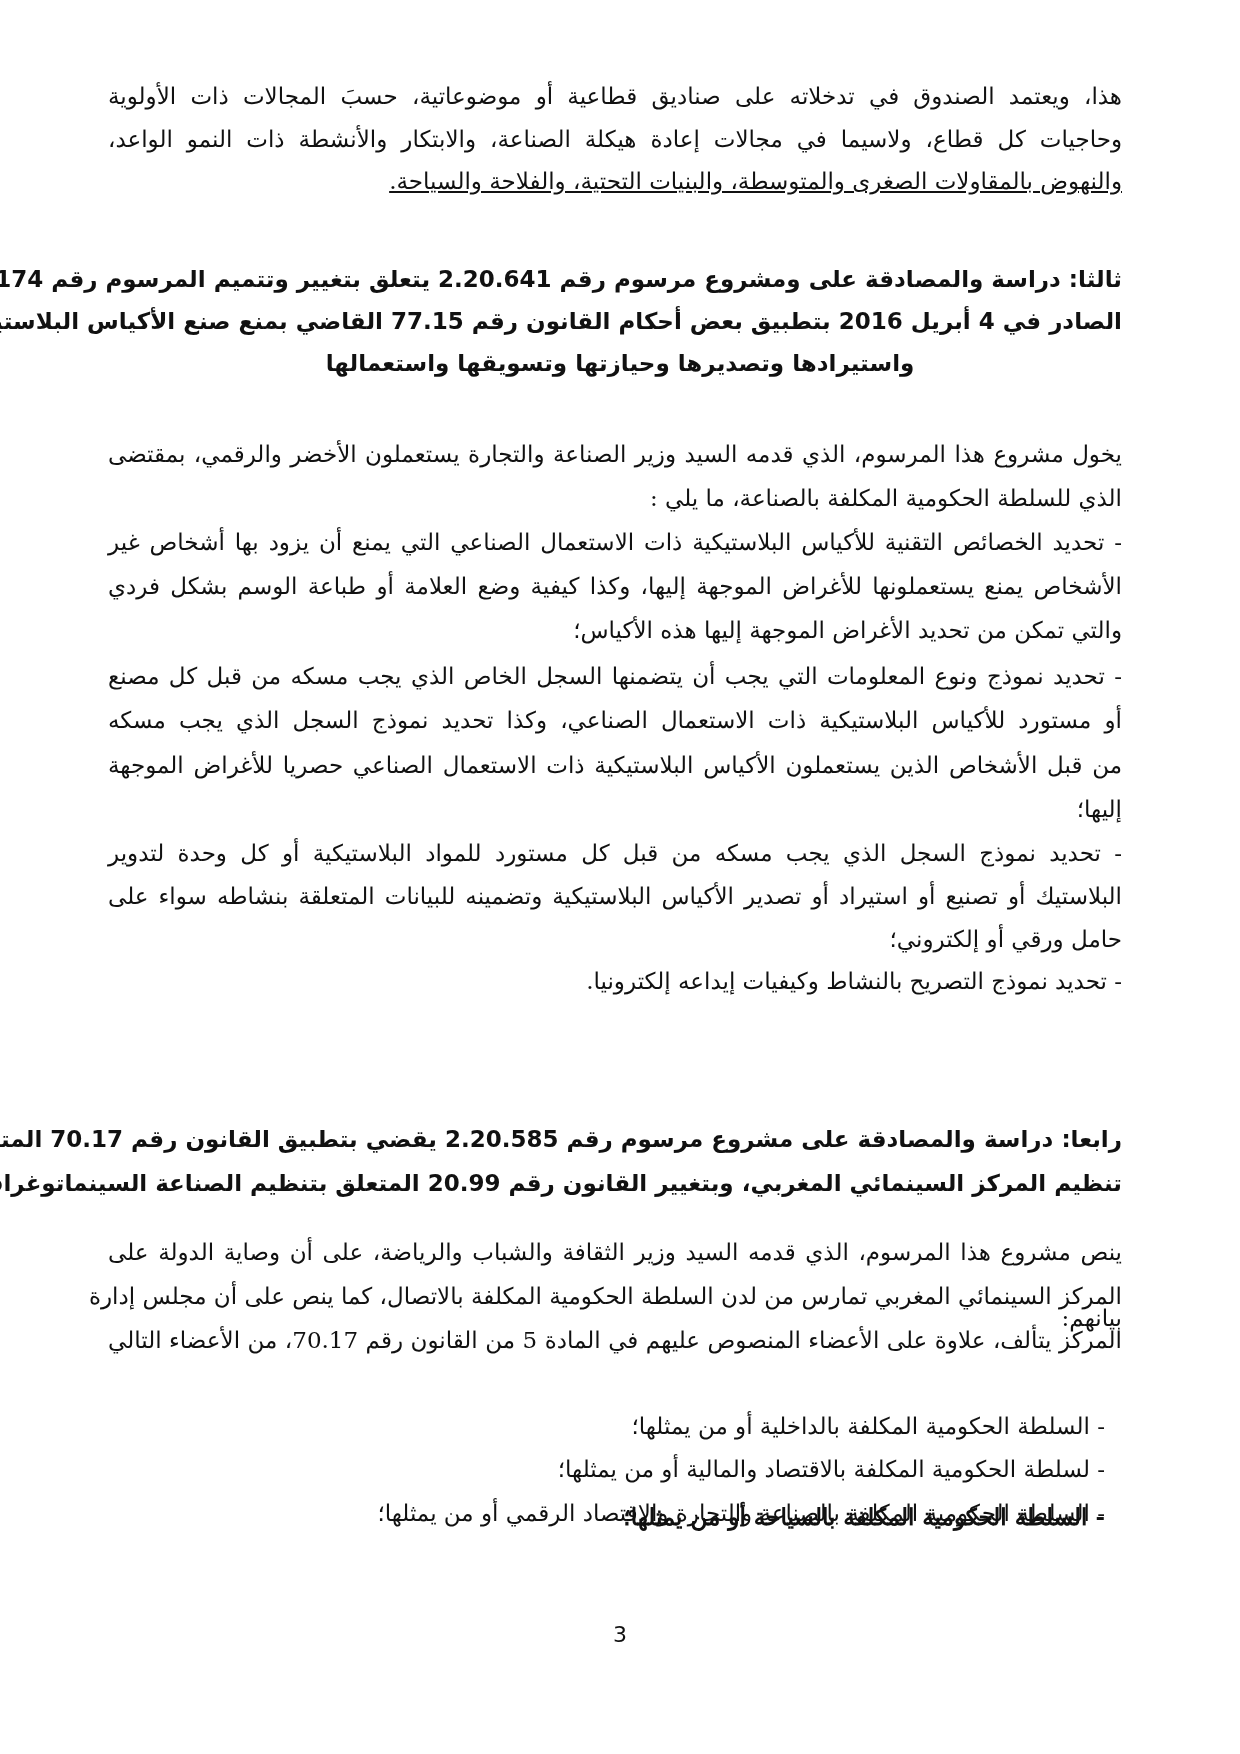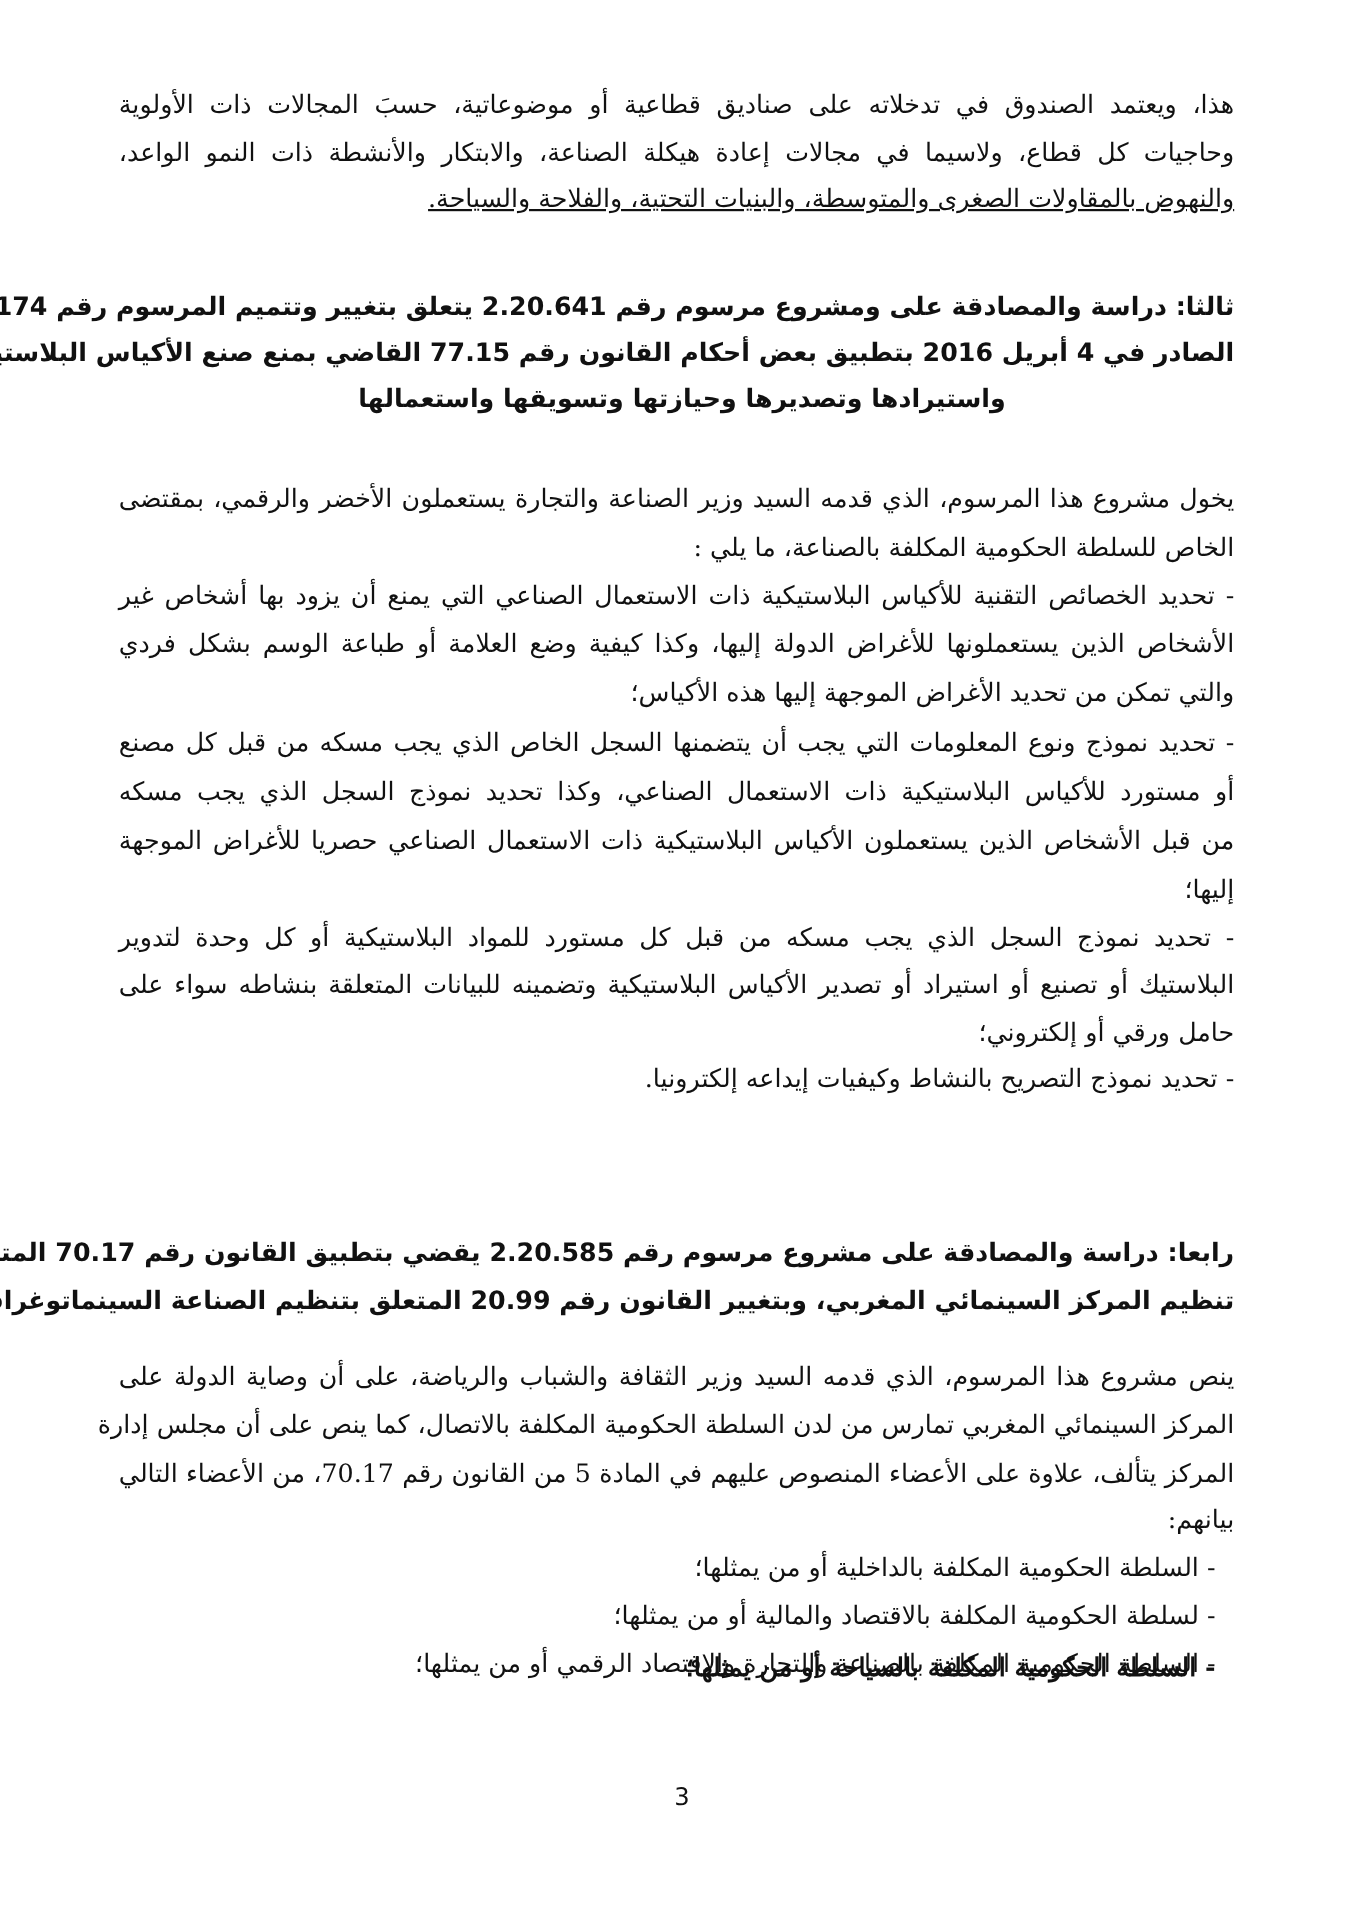--- a/index.html
+++ b/index.html
@@ -62,27 +62,27 @@
   </div>
 
   <div>
     <div class="head" style="top:258px;">ثالثا: دراسة والمصادقة على ومشروع مرسوم رقم 2.20.641 يتعلق بتغيير وتتميم المرسوم رقم 2.16.174</div>
     <div class="head" style="top:300px;">الصادر في 4 أبريل 2016 بتطبيق بعض أحكام القانون رقم 77.15 القاضي بمنع صنع الأكياس البلاستيكية</div>
     <div class="head center" style="top:342px;">واستيرادها وتصديرها وحيازتها وتسويقها واستعمالها</div>
   </div>
 
   <div>
     <div class="line" style="top:432px;">يخول مشروع هذا المرسوم، الذي قدمه السيد وزير الصناعة والتجارة يستعملون الأخضر والرقمي، بمقتضى</div>
-    <div class="line last" style="top:476px;">الخاص للسلطة الحكومية المكلفة بالصناعة، ما يلي :</div>
+    <div class="line last" style="top:476px;">الذي للسلطة الحكومية المكلفة بالصناعة، ما يلي :</div>
   </div>
 
   <div>
     <div>
       <div class="line" style="top:520px;">- تحديد الخصائص التقنية للأكياس البلاستيكية ذات الاستعمال الصناعي التي يمنع أن يزود بها أشخاص غير</div>
-      <div class="line" style="top:564px;">الأشخاص الذين يستعملونها للأغراض الدولة إليها، وكذا كيفية وضع العلامة أو طباعة الوسم بشكل فردي</div>
+      <div class="line" style="top:564px;">الأشخاص يمنع يستعملونها للأغراض الموجهة إليها، وكذا كيفية وضع العلامة أو طباعة الوسم بشكل فردي</div>
       <div class="line last" style="top:608px;">والتي تمكن من تحديد الأغراض الموجهة إليها هذه الأكياس؛</div>
     </div>
     <div>
       <div class="line" style="top:654px;">- تحديد نموذج ونوع المعلومات التي يجب أن يتضمنها السجل الخاص الذي يجب مسكه من قبل كل مصنع</div>
       <div class="line" style="top:698px;">أو مستورد للأكياس البلاستيكية ذات الاستعمال الصناعي، وكذا تحديد نموذج السجل الذي يجب مسكه</div>
       <div class="line" style="top:743px;">من قبل الأشخاص الذين يستعملون الأكياس البلاستيكية ذات الاستعمال الصناعي حصريا للأغراض الموجهة</div>
       <div class="line last" style="top:787px;">إليها؛</div>
     </div>
     <div>
       <div class="line" style="top:831px;">- تحديد نموذج السجل الذي يجب مسكه من قبل كل مستورد للمواد البلاستيكية أو كل وحدة لتدوير</div>
@@ -96,21 +96,21 @@
 
   <div>
     <div class="head" style="top:1118px;">رابعا: دراسة والمصادقة على مشروع مرسوم رقم 2.20.585 يقضي بتطبيق القانون رقم 70.17 المتعلق بإعادة</div>
     <div class="head center" style="top:1162px;">تنظيم المركز السينمائي المغربي، وبتغيير القانون رقم 20.99 المتعلق بتنظيم الصناعة السينماتوغرافية</div>
   </div>
 
   <div>
     <div class="line" style="top:1230px;">ينص مشروع هذا المرسوم، الذي قدمه السيد وزير الثقافة والشباب والرياضة، على أن وصاية الدولة على</div>
     <div class="line" style="top:1274px;">المركز السينمائي المغربي تمارس من لدن السلطة الحكومية المكلفة بالاتصال، كما ينص على أن مجلس إدارة</div>
     <div class="line" style="top:1318px;">المركز يتألف، علاوة على الأعضاء المنصوص عليهم في المادة 5 من القانون رقم 70.17، من الأعضاء التالي</div>
-    <div class="line last" style="top:1360px;">بيانهم:</div>
+    <div class="line last" style="top:1296px;">بيانهم:</div>
   </div>
 
   <div>
     <div class="item" style="top:1404px; right:135px;text-align:center;">- السلطة الحكومية المكلفة بالداخلية أو من يمثلها؛</div>
     <div class="item" style="top:1447px; right:135px;">- لسلطة الحكومية المكلفة بالاقتصاد والمالية أو من يمثلها؛</div>
     <div class="item" style="top:1491px; right:135px;">- السلطة الحكومية المكلفة بالصناعة والتجارة والاقتصاد الرقمي أو من يمثلها؛</div>
     <div class="item" style="top:1495px; right:135px;font-weight:bold;">- السلطة الحكومية المكلفة بالسياحة أو من يمثلها؛</div>
   </div>
 
   <div class="pagenum">3</div>

